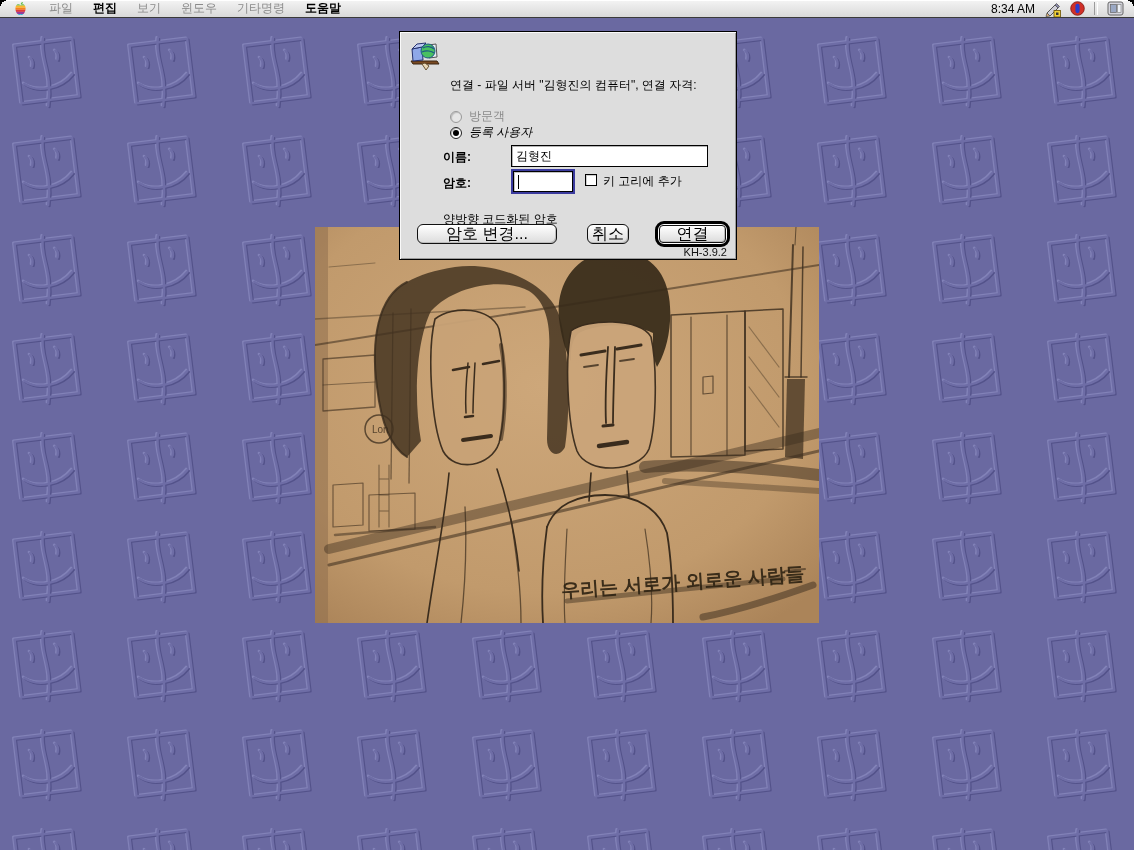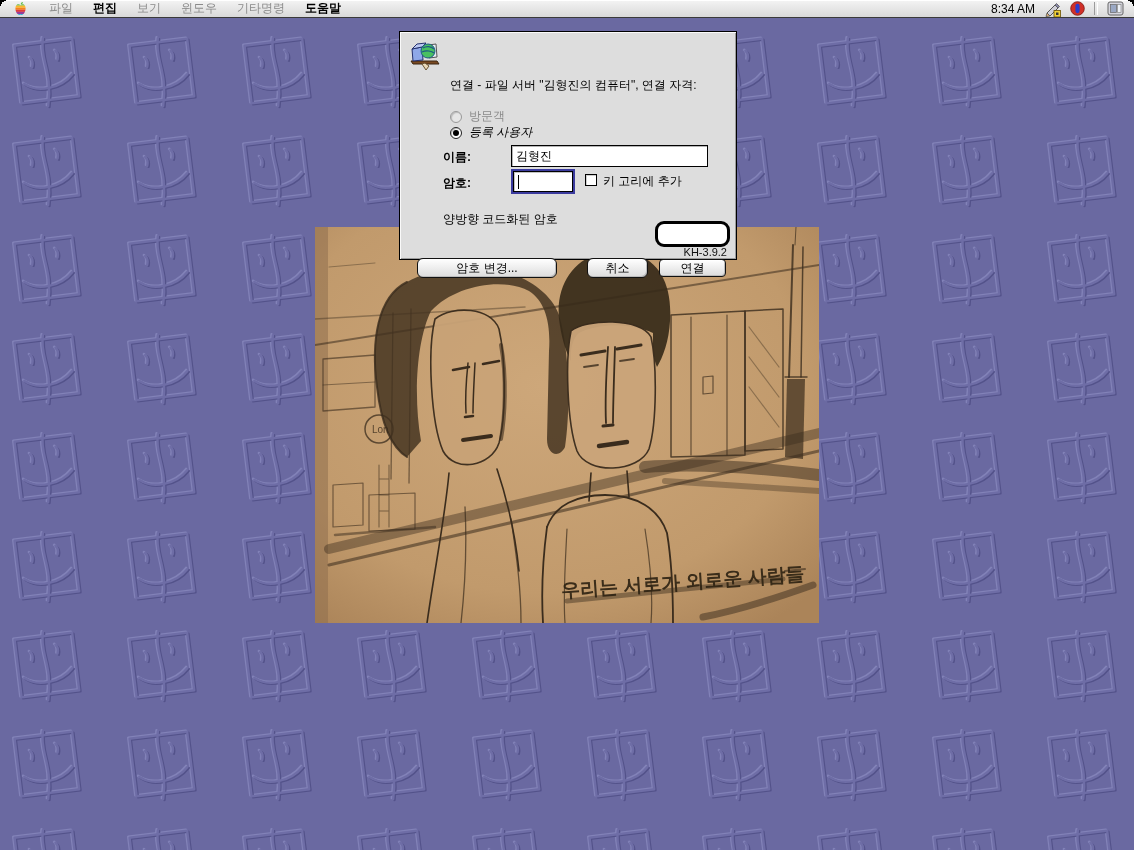--- a/index.html
+++ b/index.html
@@ -67,26 +67,26 @@
   .caret{position:absolute;left:4px;top:3px;width:1px;height:14px;background:#000;}
   .checkbox{
     position:absolute;left:185px;top:142px;width:12px;height:12px;
     border:1px solid #000;background:#fff;box-shadow:inset 1px 1px 0 #cfcfcf;
   }
   .chk-label{position:absolute;left:203px;top:141px;}
   .pwd-note{position:absolute;left:43px;top:163px;margin-top:16px;}
   .btn{
     position:absolute;height:20px;border:1px solid #111;border-radius:6px;
     background:linear-gradient(#ffffff,#dcdcdc);
-    font-size:12px;color:#000;font-family:"Liberation Sans","DejaVu Sans",sans-serif;
+    font-size:16px;color:#000;font-family:"Liberation Sans","DejaVu Sans",sans-serif;
     box-shadow:inset 0 1px 0 #fff, inset -1px -1px 0 #bcbcbc;
-    display:flex;align-items:center;justify-content:center;padding:0;margin-top:34px;
+    display:flex;align-items:center;justify-content:center;padding:0;
   }
   .btn-change{left:17px;top:192px;width:140px;}
-  .btn-cancel{left:187px;top:192px;width:61px;}
+  .btn-cancel{left:187px;top:192px;width:42px;}
   .default-ring{
     position:absolute;left:255px;top:189px;width:75px;height:26px;
     border:3px solid #000;border-radius:9px;padding:1px;background:#ffffff;
   }
   .btn-connect{position:static;width:100%;height:100%;border-radius:4px;}
   .version{position:absolute;right:9px;top:214px;font-size:11px;color:#111;}
 </style>
 </head>
 <body>
 

